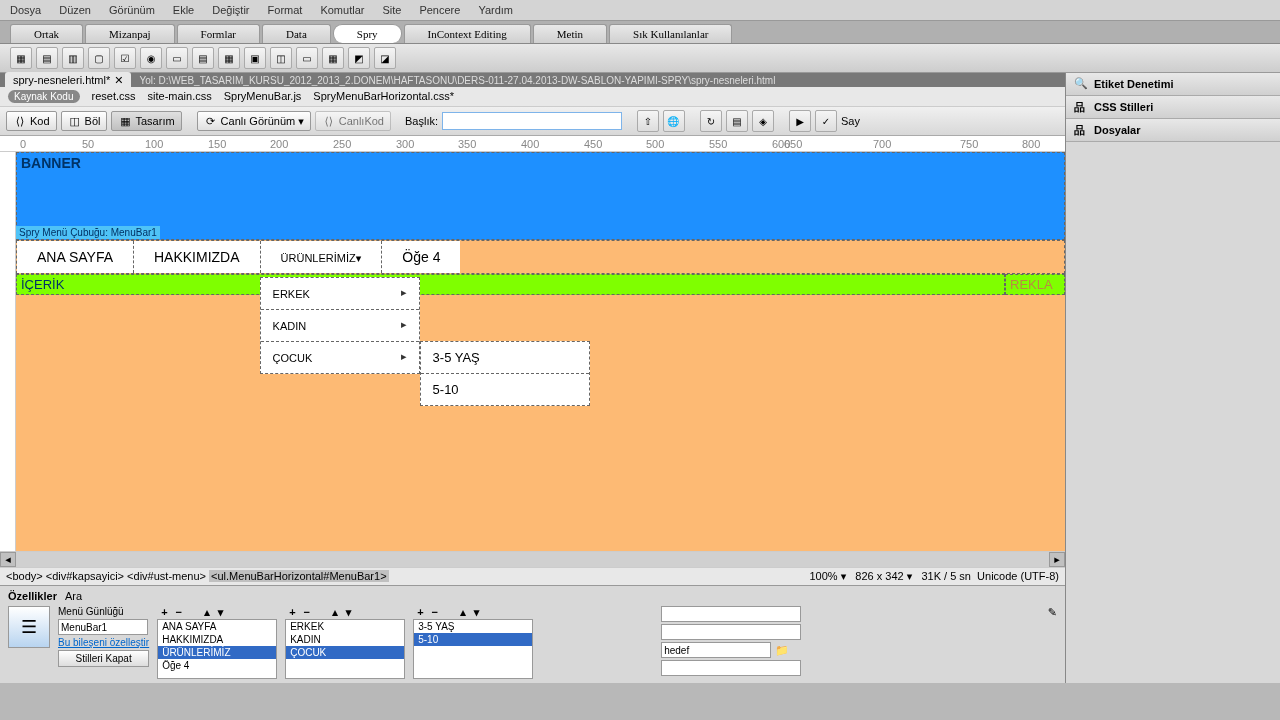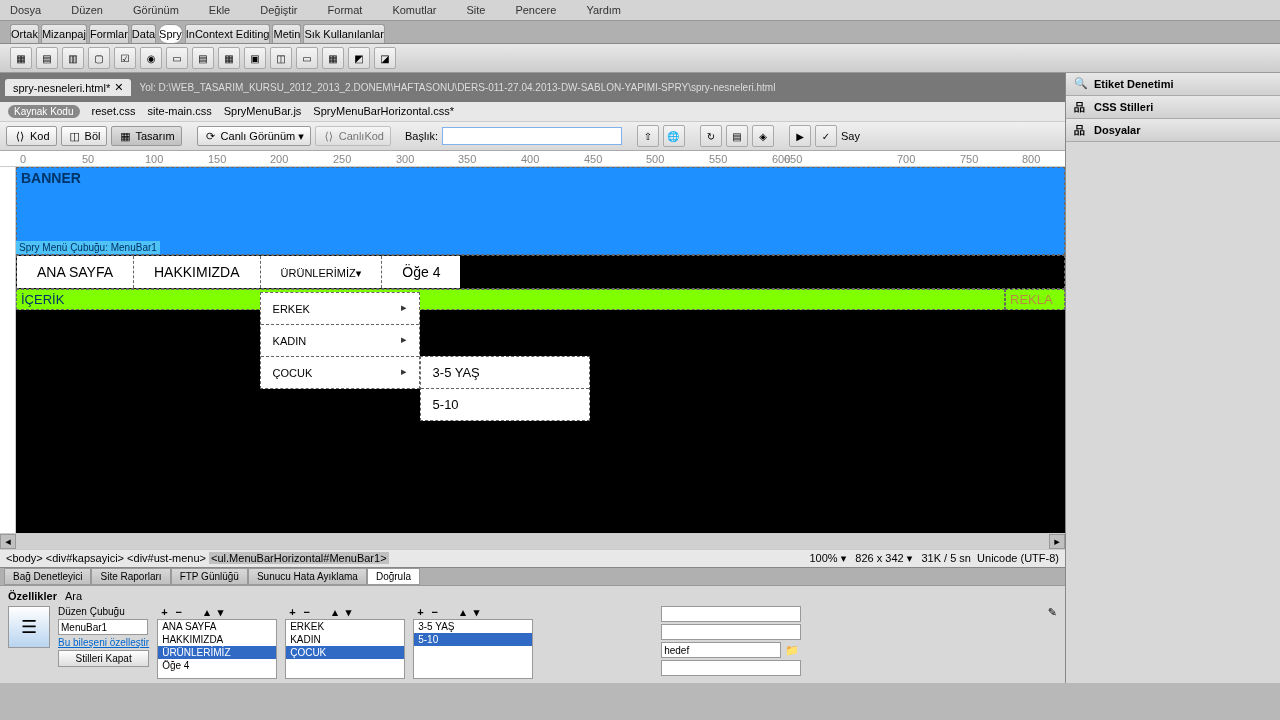--- a/index.html
+++ b/index.html
@@ -1,40 +1,40 @@
 <!DOCTYPE html>
 <html><head>
 <meta charset="utf-8">
 <style>
 *{box-sizing:border-box;margin:0;padding:0;font-family:Tahoma,Arial,sans-serif;font-size:11px;}
 body{background:#b8b8b8;width:1280px;height:720px;overflow:hidden;position:relative;}
-.menubar{background:#d4d4d4;border-bottom:1px solid #999;padding:4px 10px;display:flex;gap:30px;}
+.menubar{background:#d4d4d4;border-bottom:1px solid #999;padding:4px 10px;display:flex;gap:18px;}
 .menubar span{color:#333;cursor:pointer;}
 .tab-strip{background:#b0b0b0;padding:3px 10px 0;display:flex;gap:2px;border-bottom:1px solid #888;}
-.tab{background:linear-gradient(#e8e8e8,#d0d0d0);border:1px solid #999;border-bottom:none;padding:3px 0;border-radius:3px 3px 0 0;cursor:pointer;}
+.tab{background:linear-gradient(#e8e8e8,#d0d0d0);border:1px solid #999;border-bottom:none;padding:3px 23px;border-radius:3px 3px 0 0;cursor:pointer;font-family:Liberation Serif, serif;}
 .tab.active{background:#fff;border-radius:9px;}
 .toolbar{background:linear-gradient(#e8e8e8,#cdcdcd);padding:3px 10px;display:flex;gap:4px;border-bottom:1px solid #999;}
 .tb-btn{width:22px;height:22px;background:linear-gradient(#f5f5f5,#ddd);border:1px solid #aaa;border-radius:2px;display:flex;align-items:center;justify-content:center;font-size:10px;}
 .main-area{display:flex;height:calc(100% - 110px);}
 .doc-area{flex:1;display:flex;flex-direction:column;background:#fff;}
-.doc-tabs{background:#787878;display:flex;align-items:center;padding:0 5px;height:29px;}
+.doc-tabs{background:#787878;display:flex;align-items:center;padding:0 5px;height:14px;}
 .doc-tab{background:#e8e8e8;padding:2px 8px;border-radius:3px 3px 0 0;display:flex;align-items:center;gap:4px;}
 .doc-path{color:#ddd;margin-left:8px;font-size:10px;}
 .src-bar{background:#e8e8e8;padding:3px 8px;display:flex;gap:12px;border-bottom:1px solid #ccc;}
 .src-bar .kod{background:#888;color:#fff;padding:1px 6px;border-radius:8px;font-size:10px;}
 .view-bar{background:linear-gradient(#f0f0f0,#d8d8d8);padding:3px 6px;display:flex;align-items:center;gap:4px;border-bottom:1px solid #aaa;}
 .view-btn{background:linear-gradient(#fff,#e0e0e0);border:1px solid #999;padding:2px 6px;border-radius:2px;display:flex;align-items:center;gap:3px;cursor:pointer;}
 .view-btn.active{background:linear-gradient(#e0e0e0,#c0c0c0);}
 .title-input{border:1px solid #7eb4ea;width:180px;height:18px;padding:0 3px;}
 .baslik-lbl{margin-left:10px;}
 .ruler{height:16px;background:#fff;border-bottom:1px solid #ccc;position:relative;font-size:9px;}
 .ruler-tick{position:absolute;top:2px;color:#888;}
 .canvas-wrap{flex:1;display:flex;overflow:hidden;position:relative;}
 .vruler{width:16px;background:#fff;border-right:1px solid #ccc;}
-.canvas{flex:1;background:#000000;position:relative;overflow:hidden;}
+.canvas{flex:1;background:#fdba74;position:relative;overflow:hidden;}
 .banner{background:#1e90ff;color:#003366;font-weight:bold;font-size:14px;padding:2px 4px;height:88px;border:1px dashed #666;}
 .spry-label{background:#4fc3f7;color:#003366;font-size:10px;padding:1px 3px;width:fit-content;position:absolute;top:74px;left:0;}
 .nav{display:flex;border:1px dashed #666;margin-top:0;}
 .nav-item{border-right:1px dashed #666;padding:8px 20px;font-size:14px;background:#fff;position:relative;}
 .nav-item.last{border-right:none;}
 .sub{position:absolute;top:36px;left:-1px;border:1px dashed #666;background:#fff;width:160px;}
 .sub-item{padding:8px 12px;border-bottom:1px dashed #666;font-size:13px;position:relative;}
 .sub-item:last-child{border-bottom:none;}
 .sub-arrow{float:right;color:#333;}
 .sub2{position:absolute;left:159px;top:-1px;border:1px dashed #666;background:#fff;width:170px;}
@@ -182,21 +182,21 @@
   <span class="ruler-tick" style="left:270px">200</span>
   <span class="ruler-tick" style="left:333px">250</span>
   <span class="ruler-tick" style="left:396px">300</span>
   <span class="ruler-tick" style="left:458px">350</span>
   <span class="ruler-tick" style="left:521px">400</span>
   <span class="ruler-tick" style="left:584px">450</span>
   <span class="ruler-tick" style="left:646px">500</span>
   <span class="ruler-tick" style="left:709px">550</span>
   <span class="ruler-tick" style="left:772px">600</span>
   <span class="ruler-tick" style="left:784px">650</span>
-  <span class="ruler-tick" style="left:897px">700</span>
+  <span class="ruler-tick" style="left:873px">700</span>
   <span class="ruler-tick" style="left:960px">750</span>
   <span class="ruler-tick" style="left:1022px">800</span>
 </div>
 
 <div class="canvas-wrap">
 <div class="vruler"></div>
 <div class="canvas">
   <div class="banner">BANNER</div>
   <div class="spry-label">Spry Menü Çubuğu: MenuBar1</div>
   <div class="nav">
@@ -238,37 +238,30 @@
     <span class="sel">&lt;ul.MenuBarHorizontal#MenuBar1&gt;</span>
   </div>
   <div>
     <span>100%</span> ▾ &nbsp;
     <span>826 x 342</span> ▾ &nbsp;
     <span>31K / 5 sn</span>&nbsp;
     <span>Unicode (UTF-8)</span>
   </div>
 </div>
 
-<div class="btm-tabs">
-  <div class="btm-tab">Bağ Denetleyici</div>
-  <div class="btm-tab">Site Raporları</div>
-  <div class="btm-tab">FTP Günlüğü</div>
-  <div class="btm-tab">Sunucu Hata Ayıklama</div>
-  <div class="btm-tab active">Doğrula</div>
-</div>
 
 <div class="prop-area">
   <div class="prop-tabs">
     <span class="pt">Özellikler</span>
     <span>Ara</span>
   </div>
   <div class="prop-body">
     <div class="prop-icon">☰</div>
     <div class="prop-col">
-      <span class="prop-label">Düzen Çubuğu</span>
+      <span class="prop-label">Menü Günlüğü</span>
       <input class="prop-input" value="MenuBar1" style="">
       <span class="link-txt">Bu bileşeni özelleştir</span>
       <button class="btn-small">Stilleri Kapat</button>
     </div>
     <div class="list-col">
       <div class="list-hdr"><span>+</span><span>−</span>&nbsp;&nbsp;<span>▴</span><span>▾</span></div>
       <div class="list-box">
         <div>ANA SAYFA</div>
         <div>HAKKIMIZDA</div>
         <div class="sel">ÜRÜNLERİMİZ</div>
@@ -287,21 +280,21 @@
       <div class="list-hdr"><span>+</span><span>−</span>&nbsp;&nbsp;<span>▴</span><span>▾</span></div>
       <div class="list-box">
         <div>3-5 YAŞ</div>
         <div class="sel">5-10</div>
       </div>
     </div>
     <div class="prop-col" style="margin-left:120px;">
       <input class="prop-input" style="width: 140px;">
       <input class="prop-input" style="width: 140px;">
       <div style="display:flex;gap:4px;align-items:center;">
-        <input class="prop-input" style="width: 120px;" value="hedef">
+        <input class="prop-input" style="width: 110px;" value="hedef">
         <span>📁</span>
       </div>
       <input class="prop-input" style="width: 140px;">
     </div>
     <div style="margin-left:auto"><span>✎</span></div>
   </div>
 </div>
 
 </div>
 

